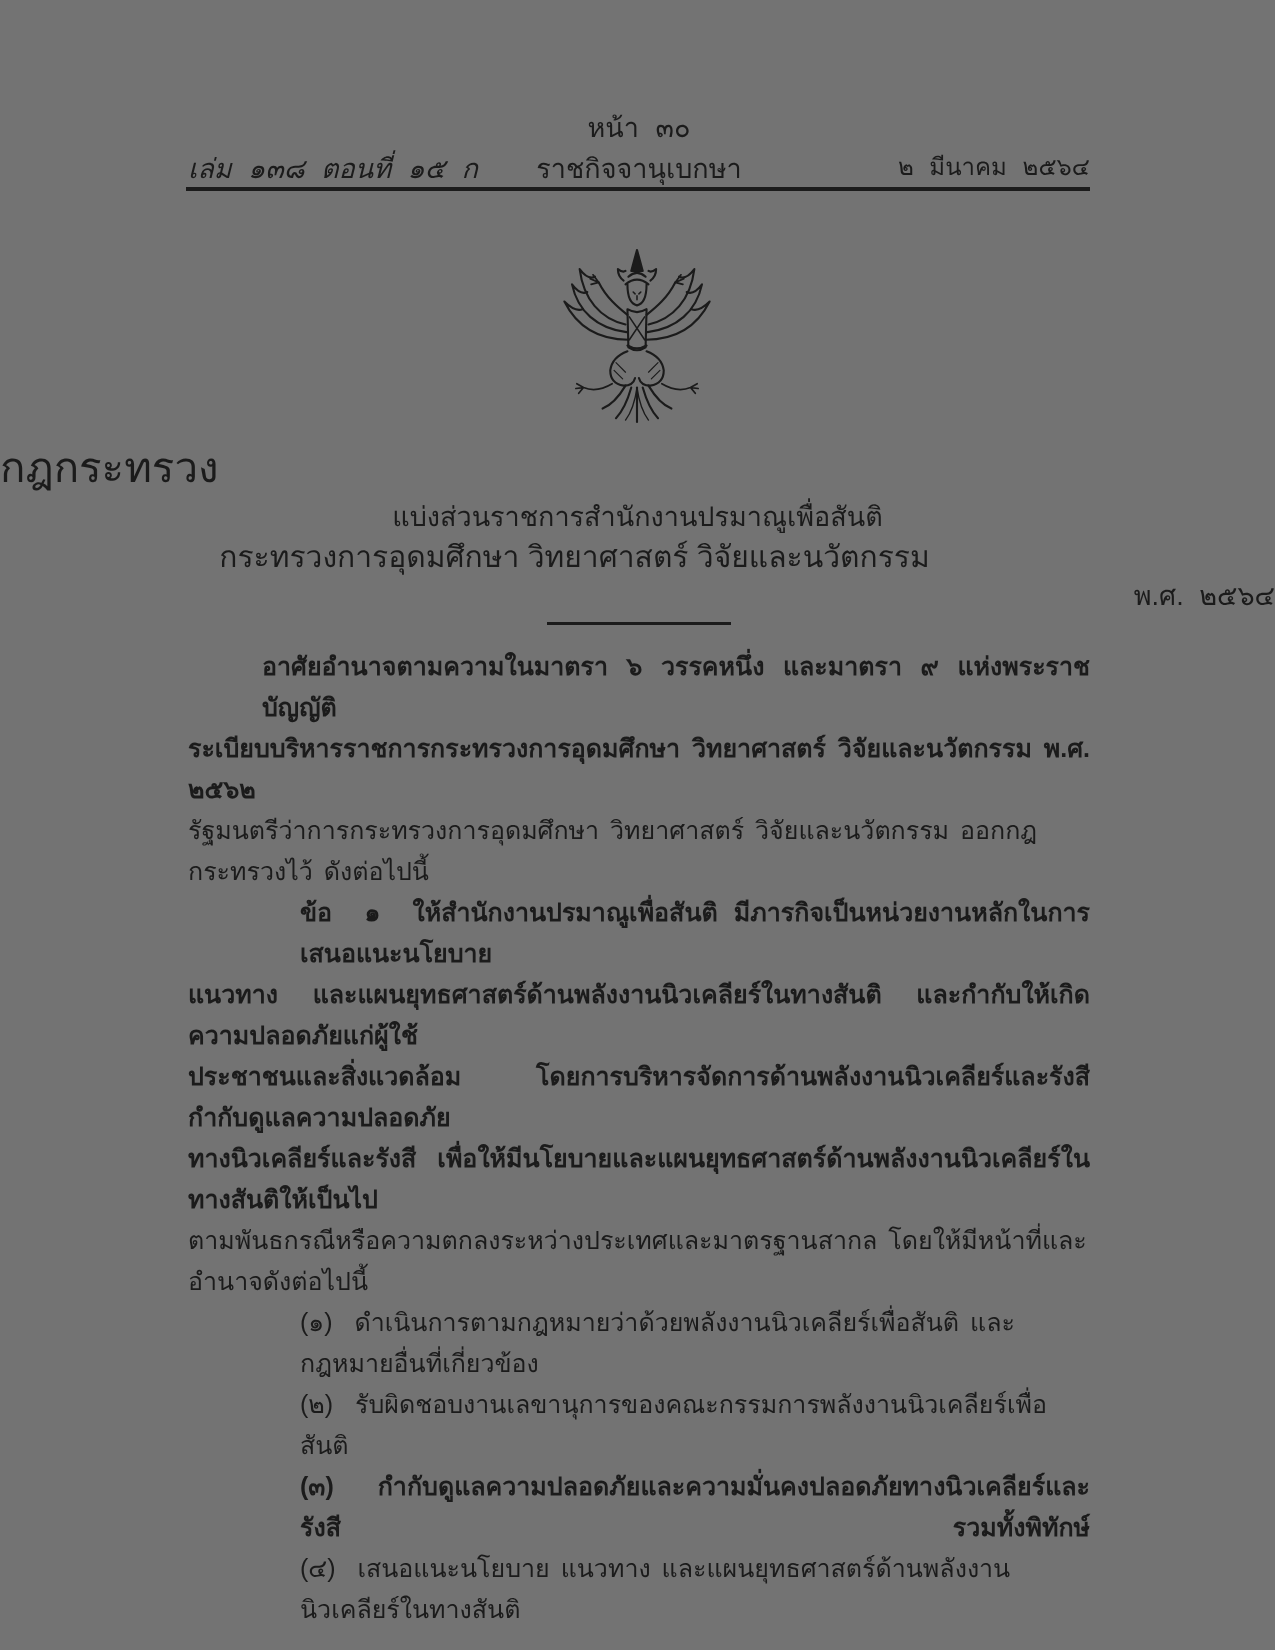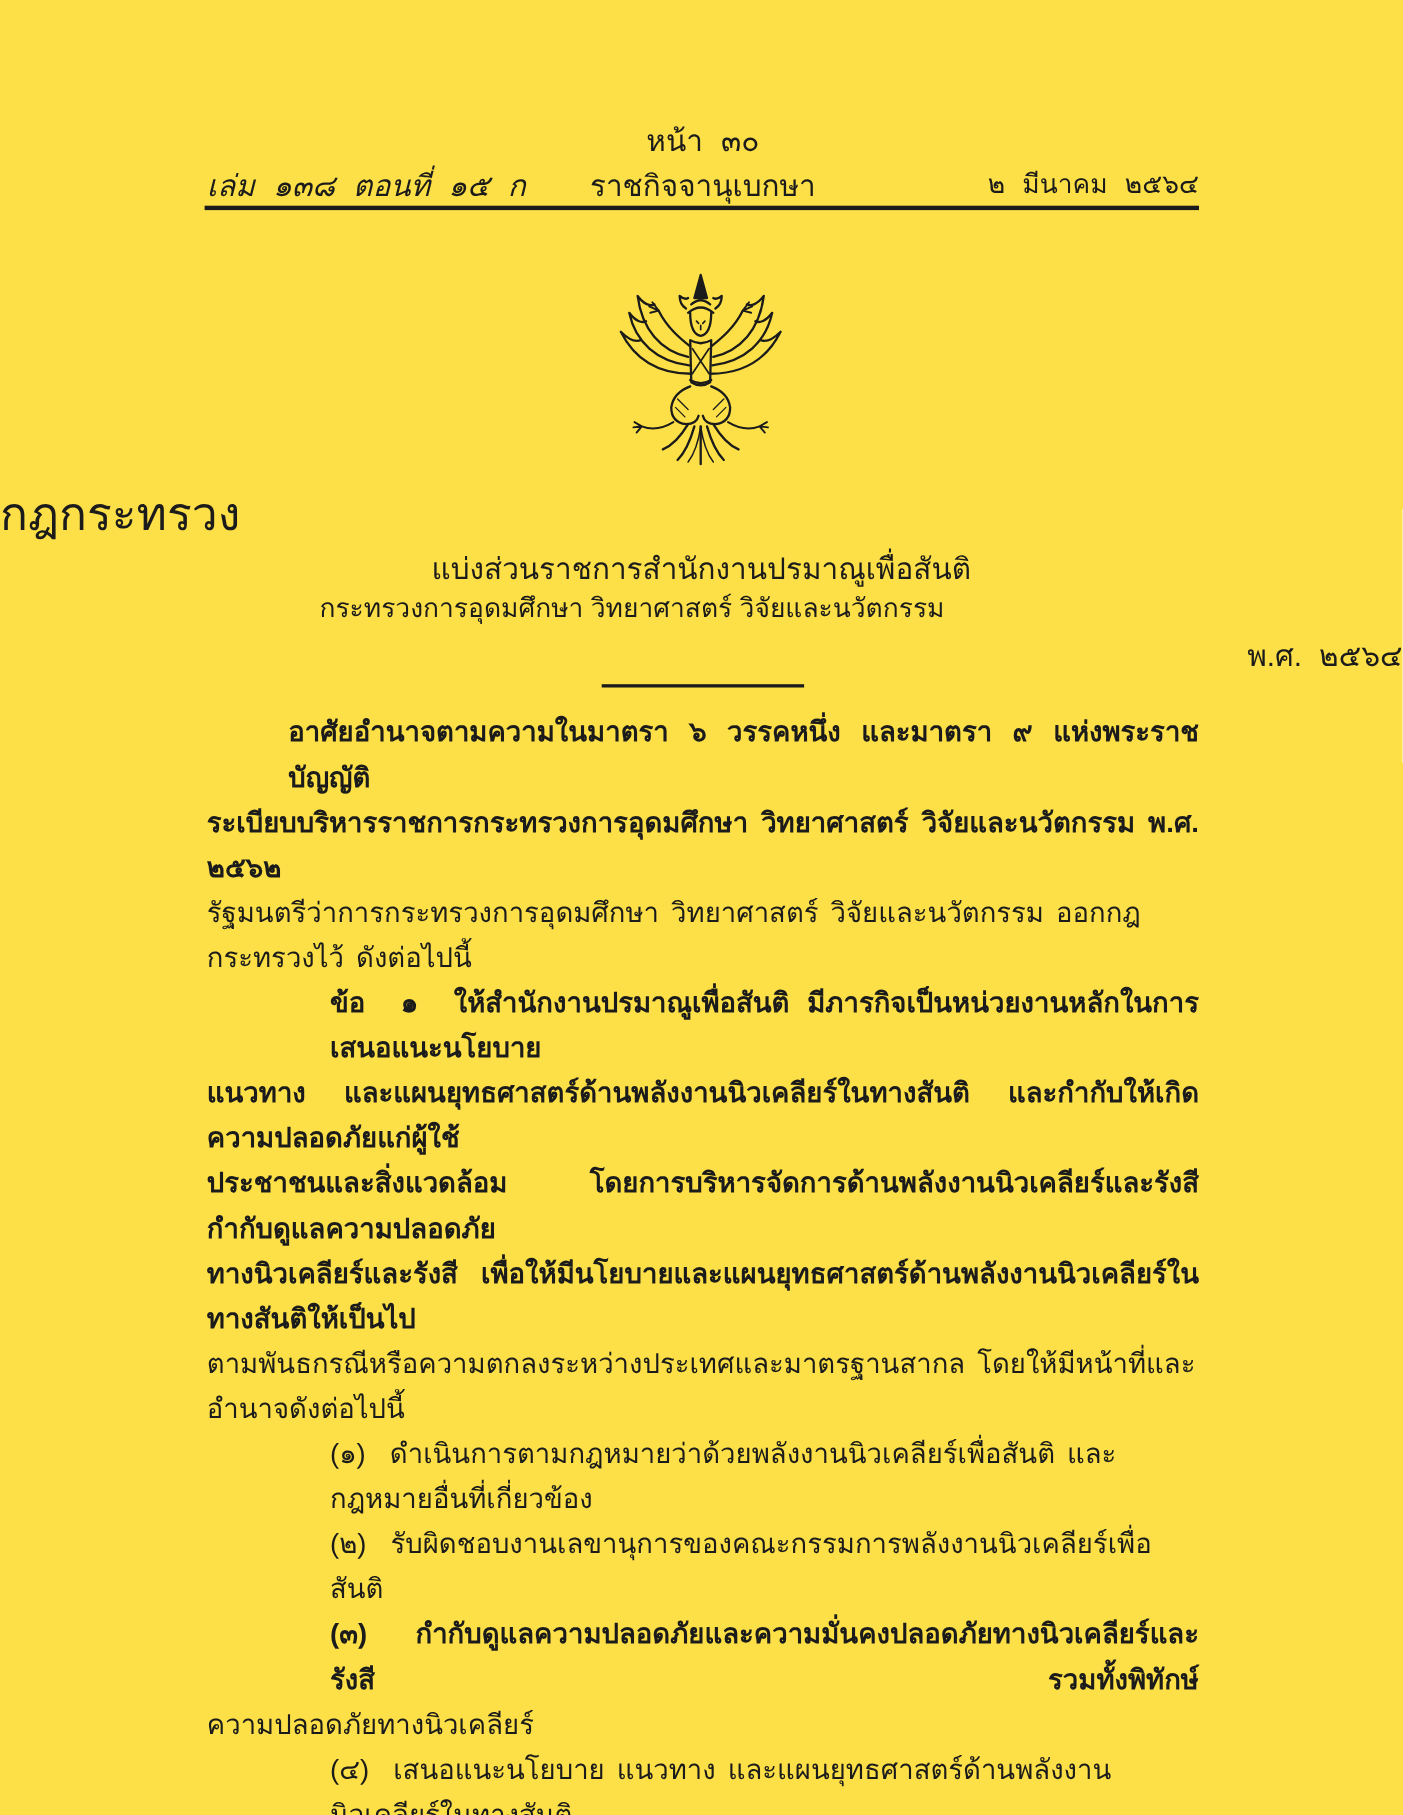--- a/index.html
+++ b/index.html
@@ -1,36 +1,36 @@
 <!DOCTYPE html>
 <html><head>
 <meta charset="utf-8">
 <style>
   html,body { margin:0; padding:0; background:#ffffff; }
   .page {
-    position:relative; width:1275px; height:1650px; background:#fde047;
+    position:relative; width:1275px; height:1650px; background:#737373;
     font-family:"Liberation Sans","DejaVu Sans",sans-serif;
     color:#1b1b1b; overflow:hidden;
   }
   .abs { position:absolute; }
 
   
   .hdr-pageno   { top:106px; left:188px; width:902px; text-align:center; font-size:27px; word-spacing:9px; }
   .hdr-vol      { top:147px; left:188px; font-size:27px; word-spacing:9px;font-style:italic; }
   .hdr-gazette  { top:147px; left:188px; width:902px; text-align:center; font-size:27px; }
   .hdr-date     { top:147px; right:185px; font-size:24px; word-spacing:9px; text-align:right; }
   .hdr-rule     { top:187px; left:186px; width:904px; height:4px; background:#1b1b1b; }
 
   
   .emblem { top:243px; left:551px; width:172px; height:184px; }
 
   
   .t-main  { top:434px; left:0; width:1275px; font-size:42px; }
   .t-sub1  { top:495px; left:0; width:1275px; text-align:center; font-size:27px; }
-  .t-sub2  { top:533px; left:0; width:1149px; text-align:center; font-size:24px; }
+  .t-sub2  { top:533px; left:0; width:1149px; text-align:center; font-size:30px; }
   .t-year  { top:574px; left:0; width:1275px; text-align:right; font-size:27px; word-spacing:8px; }
   .t-div   { top:622px; left:547px; width:184px; height:3px; background:#1b1b1b; }
 
   
   .doc-body { top:646px; left:188px; width:902px; font-size:25px; line-height:41px; word-spacing:4px; }
   .ln   { min-height:41px; }
   .fill { text-align:justify; text-align-last:justify;font-weight:bold; }
   .ind1 { padding-left:74px;  }
   .ind2 { padding-left:112px; }
 </style>
@@ -92,18 +92,17 @@
     <div class="ln fill">ระเบียบบริหารราชการกระทรวงการอุดมศึกษา วิทยาศาสตร์ วิจัยและนวัตกรรม พ.ศ. ๒๕๖๒</div>
     <div class="ln">รัฐมนตรีว่าการกระทรวงการอุดมศึกษา วิทยาศาสตร์ วิจัยและนวัตกรรม ออกกฎกระทรวงไว้ ดังต่อไปนี้</div>
     <div class="ln ind2 fill">ข้อ &nbsp;๑ &nbsp;ให้สำนักงานปรมาณูเพื่อสันติ มีภารกิจเป็นหน่วยงานหลักในการเสนอแนะนโยบาย</div>
     <div class="ln fill">แนวทาง และแผนยุทธศาสตร์ด้านพลังงานนิวเคลียร์ในทางสันติ และกำกับให้เกิดความปลอดภัยแก่ผู้ใช้</div>
     <div class="ln fill">ประชาชนและสิ่งแวดล้อม โดยการบริหารจัดการด้านพลังงานนิวเคลียร์และรังสี กำกับดูแลความปลอดภัย</div>
     <div class="ln fill">ทางนิวเคลียร์และรังสี เพื่อให้มีนโยบายและแผนยุทธศาสตร์ด้านพลังงานนิวเคลียร์ในทางสันติให้เป็นไป</div>
     <div class="ln">ตามพันธกรณีหรือความตกลงระหว่างประเทศและมาตรฐานสากล โดยให้มีหน้าที่และอำนาจดังต่อไปนี้</div>
     <div class="ln ind2">(๑) &nbsp;ดำเนินการตามกฎหมายว่าด้วยพลังงานนิวเคลียร์เพื่อสันติ และกฎหมายอื่นที่เกี่ยวข้อง</div>
     <div class="ln ind2">(๒) &nbsp;รับผิดชอบงานเลขานุการของคณะกรรมการพลังงานนิวเคลียร์เพื่อสันติ</div>
     <div class="ln ind2 fill">(๓) &nbsp;กำกับดูแลความปลอดภัยและความมั่นคงปลอดภัยทางนิวเคลียร์และรังสี รวมทั้งพิทักษ์</div>
-    <div class="ln">ความปลอดภัยทางนิวเคลียร์</div>
     <div class="ln ind2">(๔) &nbsp;เสนอแนะนโยบาย แนวทาง และแผนยุทธศาสตร์ด้านพลังงานนิวเคลียร์ในทางสันติ</div>
 
   </div>
 
 </div>
 
 </body></html>

